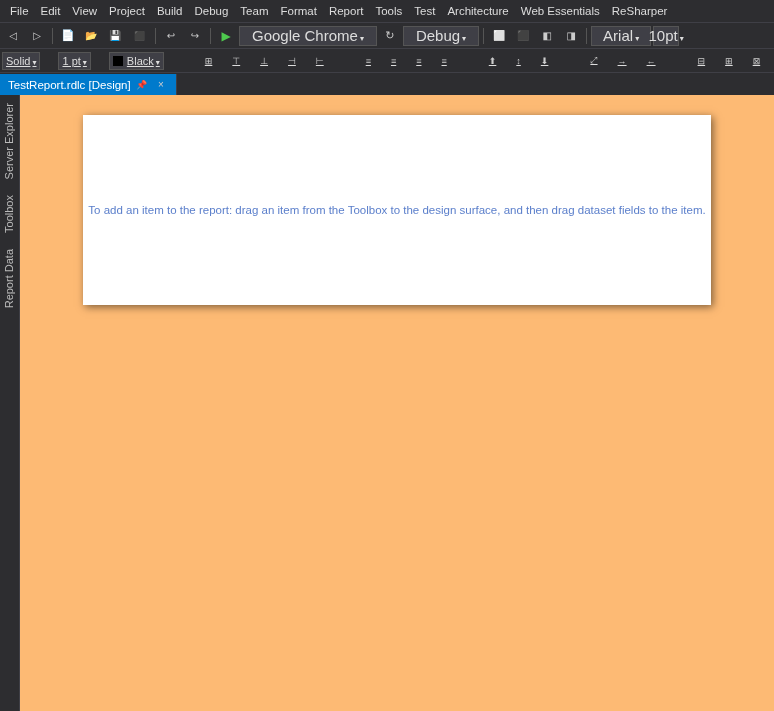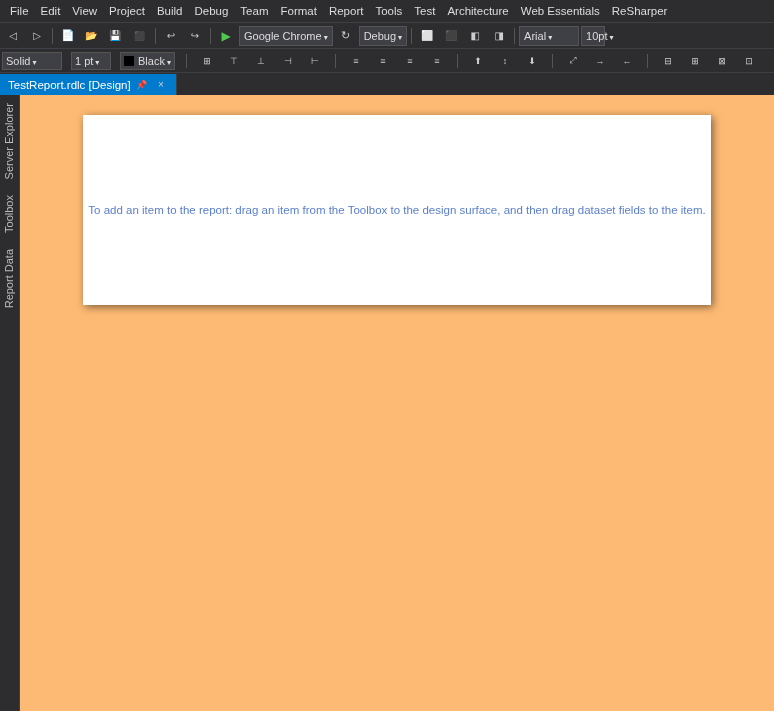--- a/index.html
+++ b/index.html
@@ -57,45 +57,47 @@
       width: 1px;
       height: 16px;
       background: #555;
       margin: 0 2px;
     }
     .toolbar-dropdown {
       height: 20px;
       background: #3f3f46;
       border: 1px solid #555;
       color: #ddd;
-      font-size: 11px;
-      padding: 0 4px;
+      font-size: 15px;
+      padding: 0 12px;
       cursor: pointer;
       display: flex;
       align-items: center;
       gap: 2px;
       white-space: nowrap;
+      justify-content: center;
     }
     .play-btn {
       color: #4ec94e;
       font-size: 12px;
     }
     .refresh-btn {
       font-size: 11px;
     }
 
     
     .format-toolbar {
       background: #2d2d30;
       height: 24px;
       display: flex;
       align-items: center;
       border-bottom: 1px solid #3f3f46;
       padding: 0 2px;
-      gap: 9px;
+      gap: 18px;
+      text-decoration: underline;
     }
     .fmt-dropdown {
       height: 18px;
       background: #3f3f46;
       border: 1px solid #555;
       color: #ddd;
       font-size: 11px;
       padding: 0 3px;
       display: flex;
       align-items: center;

